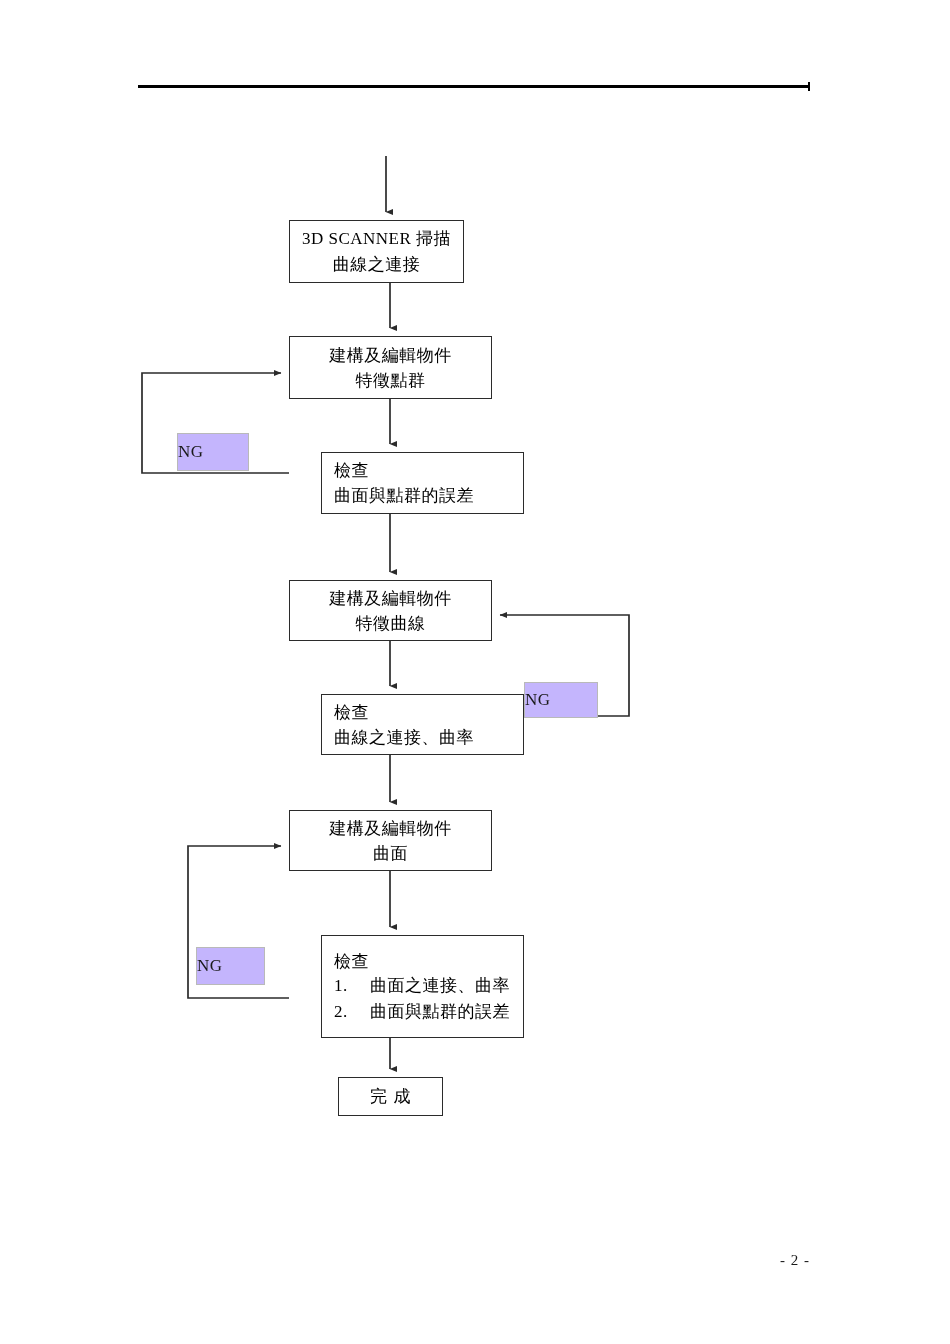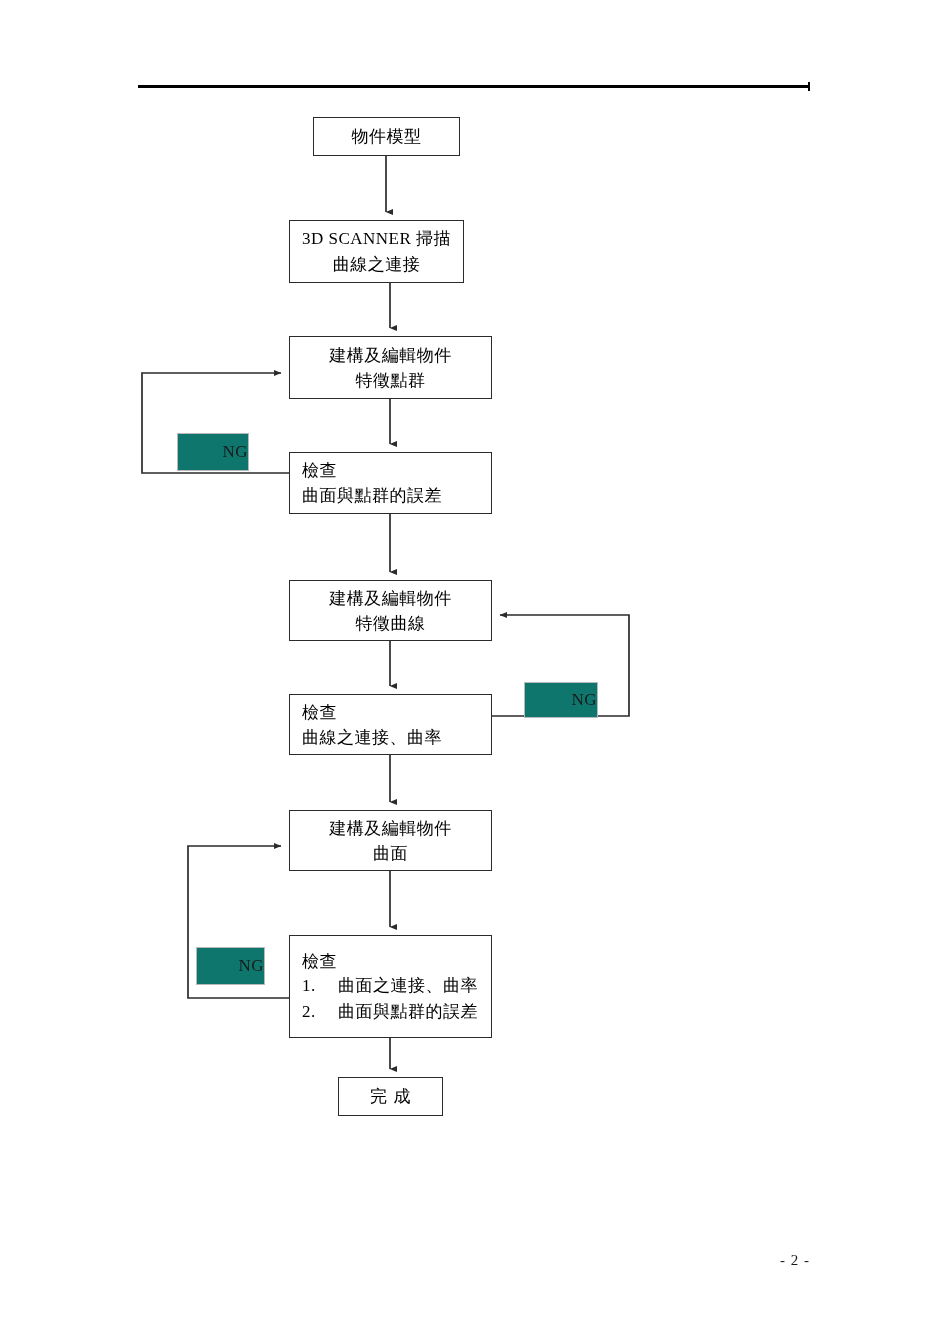--- a/index.html
+++ b/index.html
@@ -54,32 +54,32 @@
     background: #ffffff;
     color: #000000;
     display: flex;
     flex-direction: column;
     justify-content: center;
     font-size: 17px;
     line-height: 1.45;
     letter-spacing: 0.5px;
   }
   .node.center { align-items: center; text-align: center; }
-  .node.left   { align-items: flex-start; text-align: left; padding-left: 12px; }
+  .node.left   { align-items: flex-start; text-align: left; padding-left: 12px; margin-left: 32px; }
   .node .line { display: block; white-space: nowrap; }
   .node .line.ltn { font-family: "Liberation Serif", "DejaVu Serif", serif; }
   .ng-label {
     position: absolute;
     box-sizing: border-box;
     border: 1px solid #b9b9b9;
-    background: #0f766e;
+    background: #c4b5fd;
     color: #1a1a1a;
     display: flex;
     align-items: center;
-    justify-content: flex-end;
+    justify-content: flex-start;
     font-family: "Liberation Serif", "DejaVu Serif", serif;
     font-size: 17px;
     letter-spacing: 0.5px;
   }
   .numlist {
     display: flex;
     flex-direction: row;
     white-space: nowrap;
   }
   .numlist .num {
@@ -137,23 +137,20 @@
       <path d="M390,1038 L390,1069" marker-end="url(#arrow-down)"></path>
 
       <path d="M289,473 L142,473 L142,373 L281,373" marker-end="url(#arrow-right)"></path>
 
       <path d="M492,716 L629,716 L629,615 L500,615" marker-end="url(#arrow-left)"></path>
 
       <path d="M289,998 L188,998 L188,846 L281,846" marker-end="url(#arrow-right)"></path>
     </g>
   </svg>
 
-  <div class="node center" style="left:313px; top:117px; width:147px; height:39px;">
-    <span class="line">物件模型</span>
-  </div>
 
   <div class="node center" style="left:289px; top:220px; width:175px; height:63px;">
     <span class="line ltn">3D SCANNER  掃描</span>
     <span class="line">曲線之連接</span>
   </div>
 
   <div class="node center" style="left:289px; top:336px; width:203px; height:63px;">
     <span class="line">建構及編輯物件</span>
     <span class="line">特徵點群</span>
   </div>

